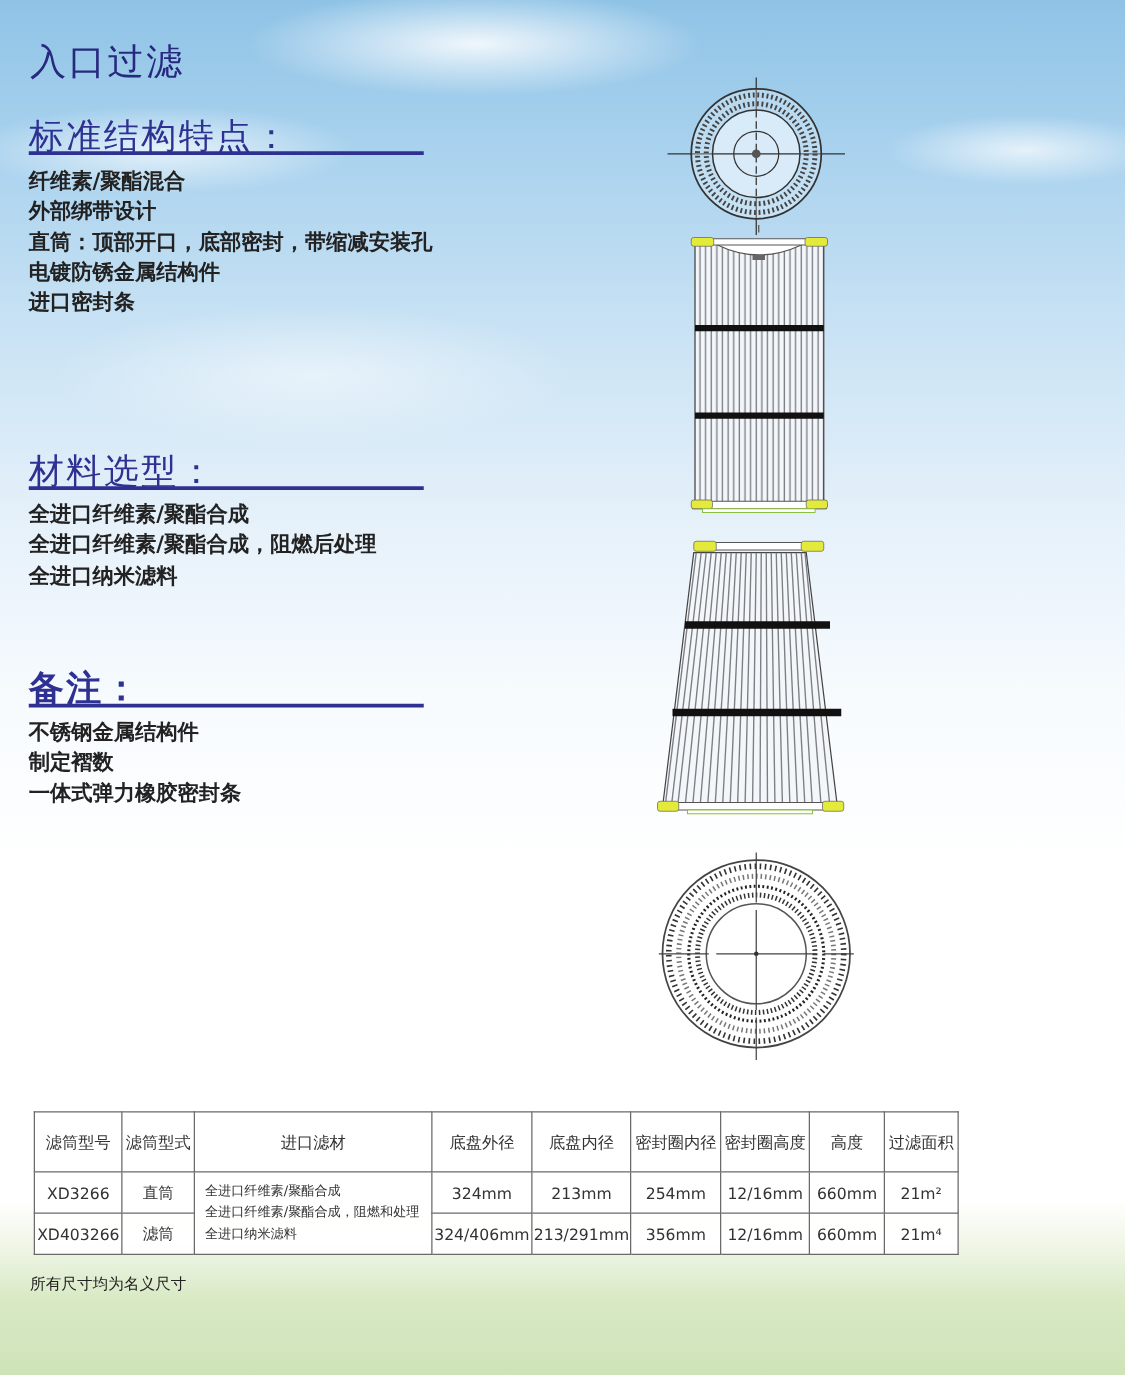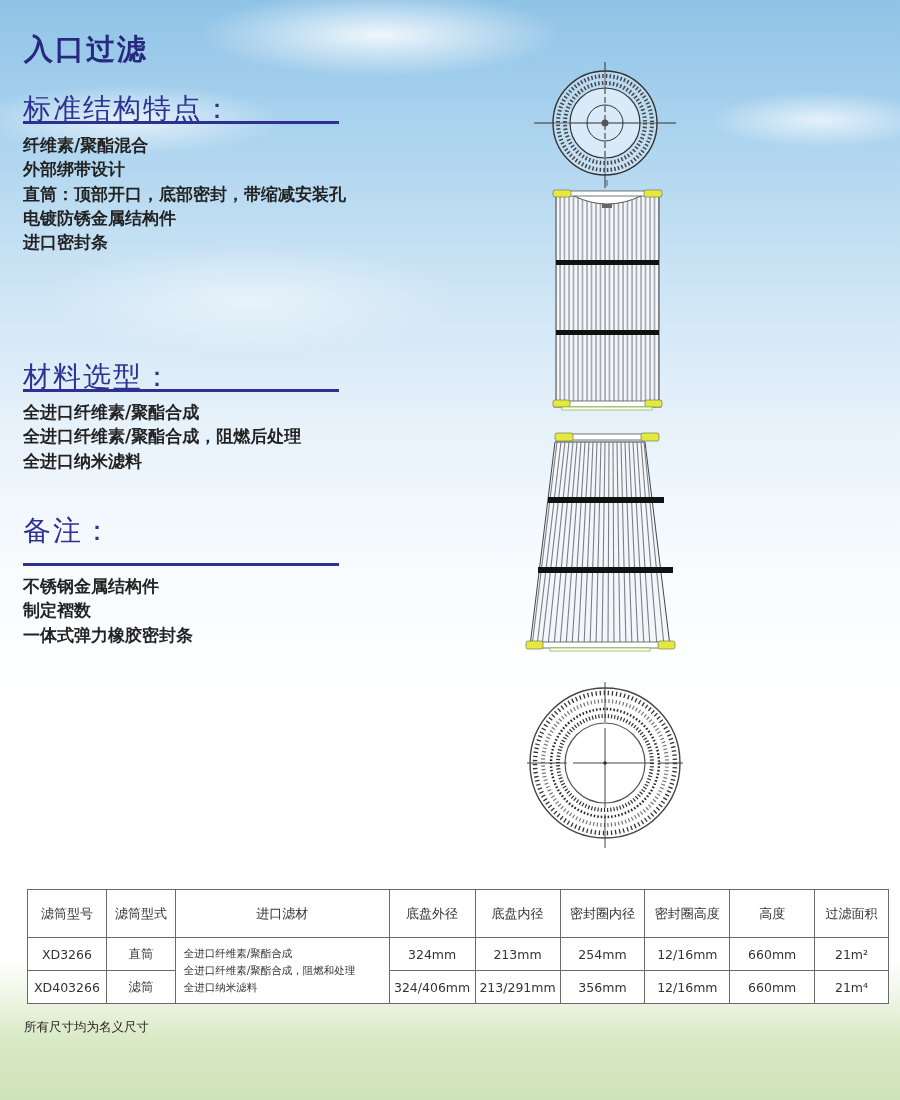--- a/index.html
+++ b/index.html
@@ -9,38 +9,38 @@
     font-family:"DejaVu Sans", "Liberation Sans", sans-serif;
     background:
       radial-gradient(ellipse 260px 60px at 380px 35px, rgba(255,255,255,0.85), rgba(255,255,255,0) 70%),
       radial-gradient(ellipse 220px 50px at 130px 120px, rgba(255,255,255,0.7), rgba(255,255,255,0) 70%),
       radial-gradient(ellipse 160px 40px at 820px 120px, rgba(255,255,255,0.7), rgba(255,255,255,0) 70%),
       radial-gradient(ellipse 300px 80px at 250px 300px, rgba(255,255,255,0.5), rgba(255,255,255,0) 70%),
       linear-gradient(to bottom, #8fc3e6 0px, #a9d2ee 120px, #c8e2f4 260px, #e6f1fa 420px, #f7fbfe 560px, #ffffff 700px, #ffffff 960px, #eef5e4 1000px, #d8e9c4 1040px, #cfe3b8 1100px);
   }
   .abs { position:absolute; }
   .main-title {
-    left:24px; top:30px; font-size:29px; font-weight:bold; color:#27297e;
+    left:24px; top:30px; font-size:29px; font-weight:normal; color:#27297e;
     letter-spacing:2px;
   }
   .section-title {
     left:23px; font-size:28px; font-weight:normal; color:#2e3192; letter-spacing:2px;
   }
   .section-rule {
     left:23px; width:316px; height:3px; background:#2e3192;
   }
   .list { left:23px; font-size:17px; color:#222; line-height:24.3px; font-weight:bold; }
   .list div { white-space:nowrap; }
 
   
   .drawing { position:absolute; }
 
   
   .spec-table {
-    position:absolute; left:27px; top:889px; width:862px;
+    position:absolute; left:27px; top:889px; width:740px;
     border-collapse:collapse; background:rgba(255,255,255,0.92);
     font-size:12.5px; color:#333;
   }
   .spec-table td, .spec-table th {
     border:1.3px solid #6a6a6a; text-align:center; font-weight:normal;
     padding:0; white-space:nowrap;
   }
   .spec-table th { height:48px; font-size:13px; color:#333; }
   .spec-table td { height:33px; }
   .spec-table td.material {
@@ -64,21 +64,21 @@
 </div>
 
 <div class="abs section-title" style="top:358px;">材料选型：</div>
 <div class="abs section-rule" style="top:389px;"></div>
 <div class="abs list" style="top:400px;">
   <div>全进口纤维素/聚酯合成</div>
   <div>全进口纤维素/聚酯合成，阻燃后处理</div>
   <div>全进口纳米滤料</div>
 </div>
 
-<div class="abs section-title" style="top:512px;">备注：</div>
+<div class="abs section-title" style="top:532px;font-weight:bold;">备注：</div>
 <div class="abs section-rule" style="top:563px;"></div>
 <div class="abs list" style="top:574px;">
   <div>不锈钢金属结构件</div>
   <div>制定褶数</div>
   <div>一体式弹力橡胶密封条</div>
 </div>
 
 <svg class="drawing" style="left:530px; top:60px;" width="150" height="130" viewBox="0 0 150 130">
   <line x1="4" y1="63" x2="146" y2="63" stroke="#333" stroke-width="1"></line>
   <line x1="75" y1="2" x2="75" y2="128" stroke="#333" stroke-width="1"></line>

